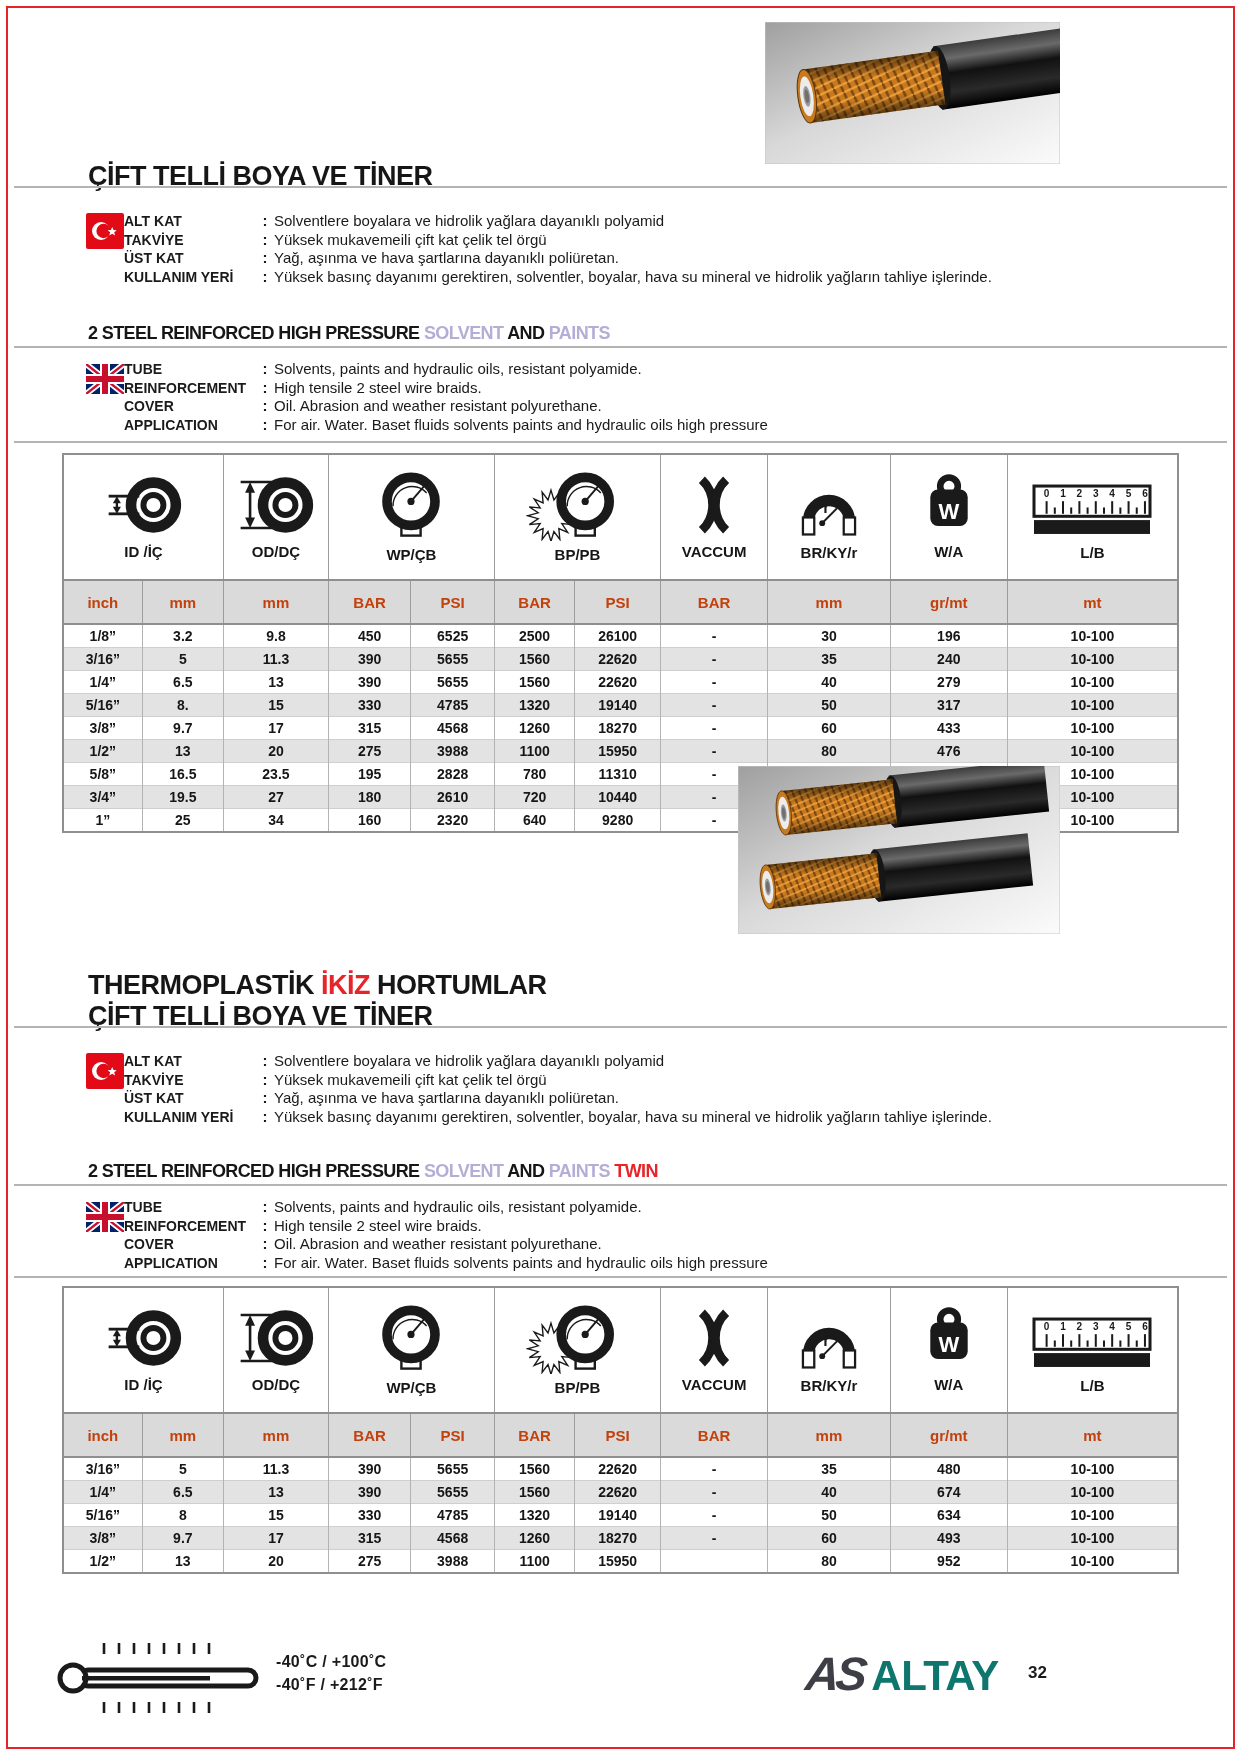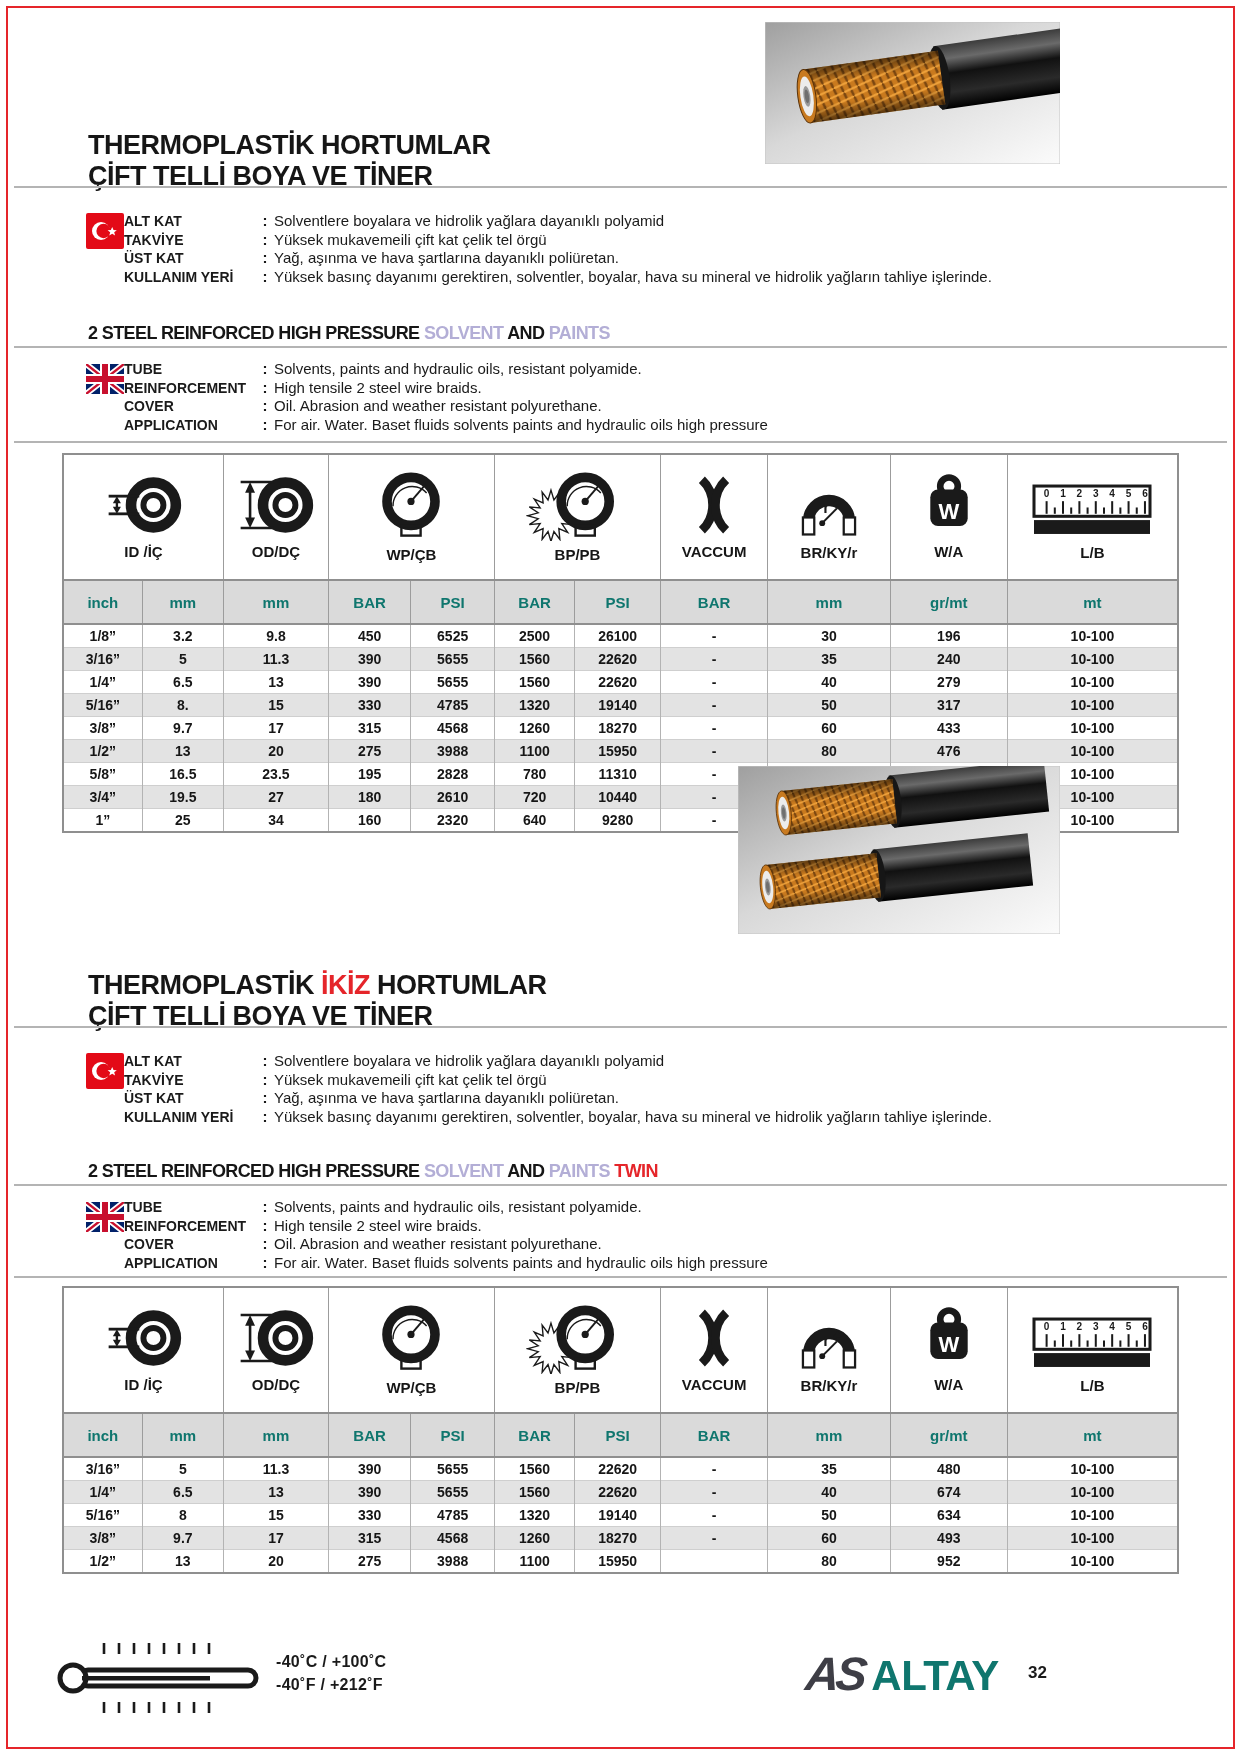--- a/index.html
+++ b/index.html
@@ -22,21 +22,21 @@
   .spec-colon{width:18px;font-weight:bold;text-align:center;flex:0 0 auto;}
   .spec-value{flex:1;white-space:nowrap;}
 
   .spec-table{position:absolute;left:62px;width:1117px;border-collapse:collapse;
               table-layout:fixed;border:2px solid #8f8f8f;background:#fff;}
   .t1{top:453px}.t2{top:1286px}
   .icon-cell{border-right:1px solid #9c9c9c;border-bottom:2px solid #8f8f8f;height:114px;
              vertical-align:middle;text-align:center;padding:4px 0 6px;background:#fff;}
   .ic-label{font-size:15px;font-weight:bold;margin-top:1px;color:#161616;}
   .units-row td{background:#dadada;font-weight:bold;font-size:15px;text-align:center;height:40px;
-                border-right:1px solid #9c9c9c;border-bottom:2px solid #8f8f8f;color:#0f766e;}
+                border-right:1px solid #9c9c9c;border-bottom:2px solid #8f8f8f;color:#c2410c;}
   tbody.data td{font-weight:bold;font-size:14px;text-align:center;height:22px;
                 border-right:1px solid #b3b3b3;border-top:1px solid #cfcfcf;padding:0;color:#161616;}
   tbody.data tr:nth-child(even){background:#e3e3e3;}
 
   .hose1{position:absolute;left:765px;top:22px;}
   .hose2{position:absolute;left:738px;top:766px;}
 
   .thermo{position:absolute;left:56px;top:1640px;}
   .temps{position:absolute;left:276px;top:1650px;font-weight:bold;font-size:16px;line-height:23px;
          letter-spacing:.3px;}
@@ -181,21 +181,21 @@
 </svg>
 
 <div class="page">
   <div class="page-frame"></div>
 
   <svg class="hose1" width="295" height="142">
     <rect width="295" height="142" fill="url(#bgGrad)" stroke="#c5c5c5"></rect>
     <use href="#hose-unit" transform="translate(30,76) rotate(-8)"></use>
   </svg>
 
-  <h1 class="title" style="top:112px"><span>THERMOPLASTİK HORTUMLAR</span><br><span>ÇİFT TELLİ BOYA VE TİNER</span></h1>
+  <h1 class="title" style="top:112px"><br><span>ÇİFT TELLİ BOYA VE TİNER</span></h1>
   <div class="rule" style="top:186px"></div>
 
   <div class="spec-block" style="top:212px">
     <svg class="flag" width="38" height="36">
         <use href="#flag-tr"></use>
       </svg>
     <div class="spec-rows">
         <div class="spec-row">
           <span class="spec-label">ALT KAT</span>
           <span class="spec-colon">:</span>

